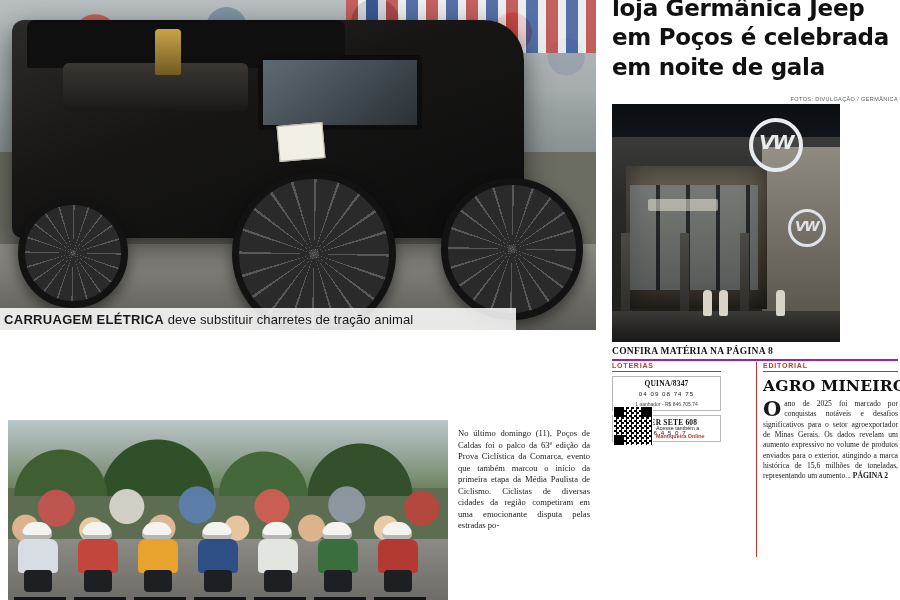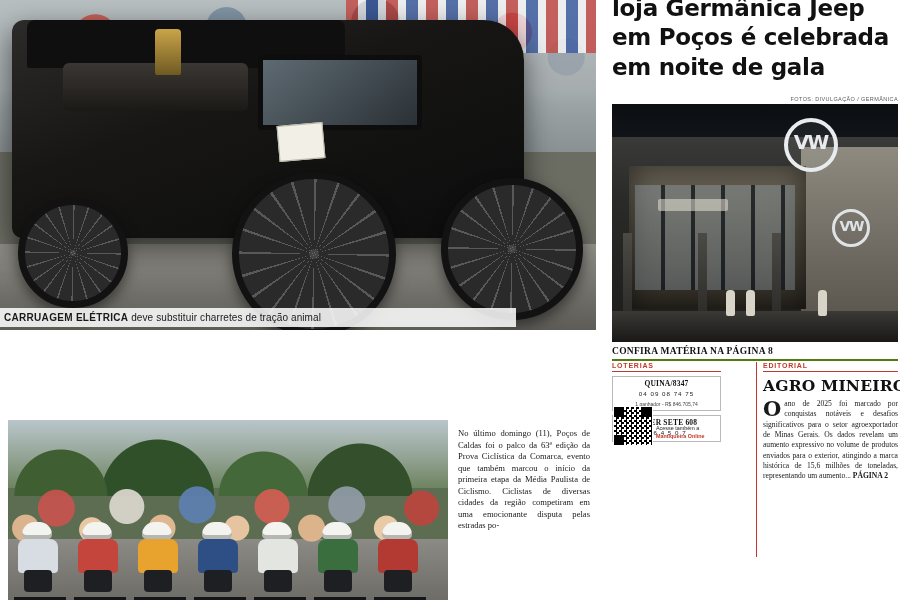--- a/index.html
+++ b/index.html
@@ -126,21 +126,21 @@
     transform: rotate(-5deg);
   }
 
   .photo-caption {
     position: absolute;
     left: 0; top: 308px;
     width: 516px;
     padding: 4px 6px 4px 4px;
     box-sizing: border-box;
     background: rgba(255,255,255,.86);
-    font-size: 10px;
+    font-size: 13px;
     color: #1a1a1a;
     letter-spacing: .1px;
     white-space: nowrap;
     overflow: hidden;
   }
   .photo-caption b {
     font-weight: bold;
     letter-spacing: .3px;
   }
 
@@ -270,24 +270,25 @@
     width: 286px;
     font-size: 5.5px;
     letter-spacing: .4px;
     color: #5b5b5b;
     text-align: right;
   }
 
   .dealer-photo {
     position: absolute;
     left: 8px; top: 104px;
-    width: 286px;
+    width: 228px;
     height: 238px;
     overflow: hidden;
     background: #b91c1c;
+    font-style: italic;
   }
   .dp-sky {
     position: absolute; left:0; top:0; width:100%; height:26%;
     background: linear-gradient(180deg,#0b0e11,#151a1f);
   }
   .dp-building {
     position: absolute; left:0; top:14%; width:100%; height:86%;
     background: linear-gradient(180deg,#3a3a38 0%, #2a2a28 30%, #1c1c1b 100%);
   }
   .dp-facade {
@@ -359,21 +360,21 @@
 
   .confira {
     position: absolute;
     left: 8px; top: 346px;
     width: 286px;
     font-family: "Liberation Serif", serif;
     font-weight: bold;
     font-size: 9.5px;
     letter-spacing: .3px;
     color: #111;
-    border-bottom: 2px solid #4d7c0f;
+    border-bottom: 2px solid #a21caf;
     padding-bottom: 3px;
   }
 
   
   .bottom-right {
     position: absolute;
     left: 8px; top: 362px;
     width: 286px;
     height: 238px;
   }

